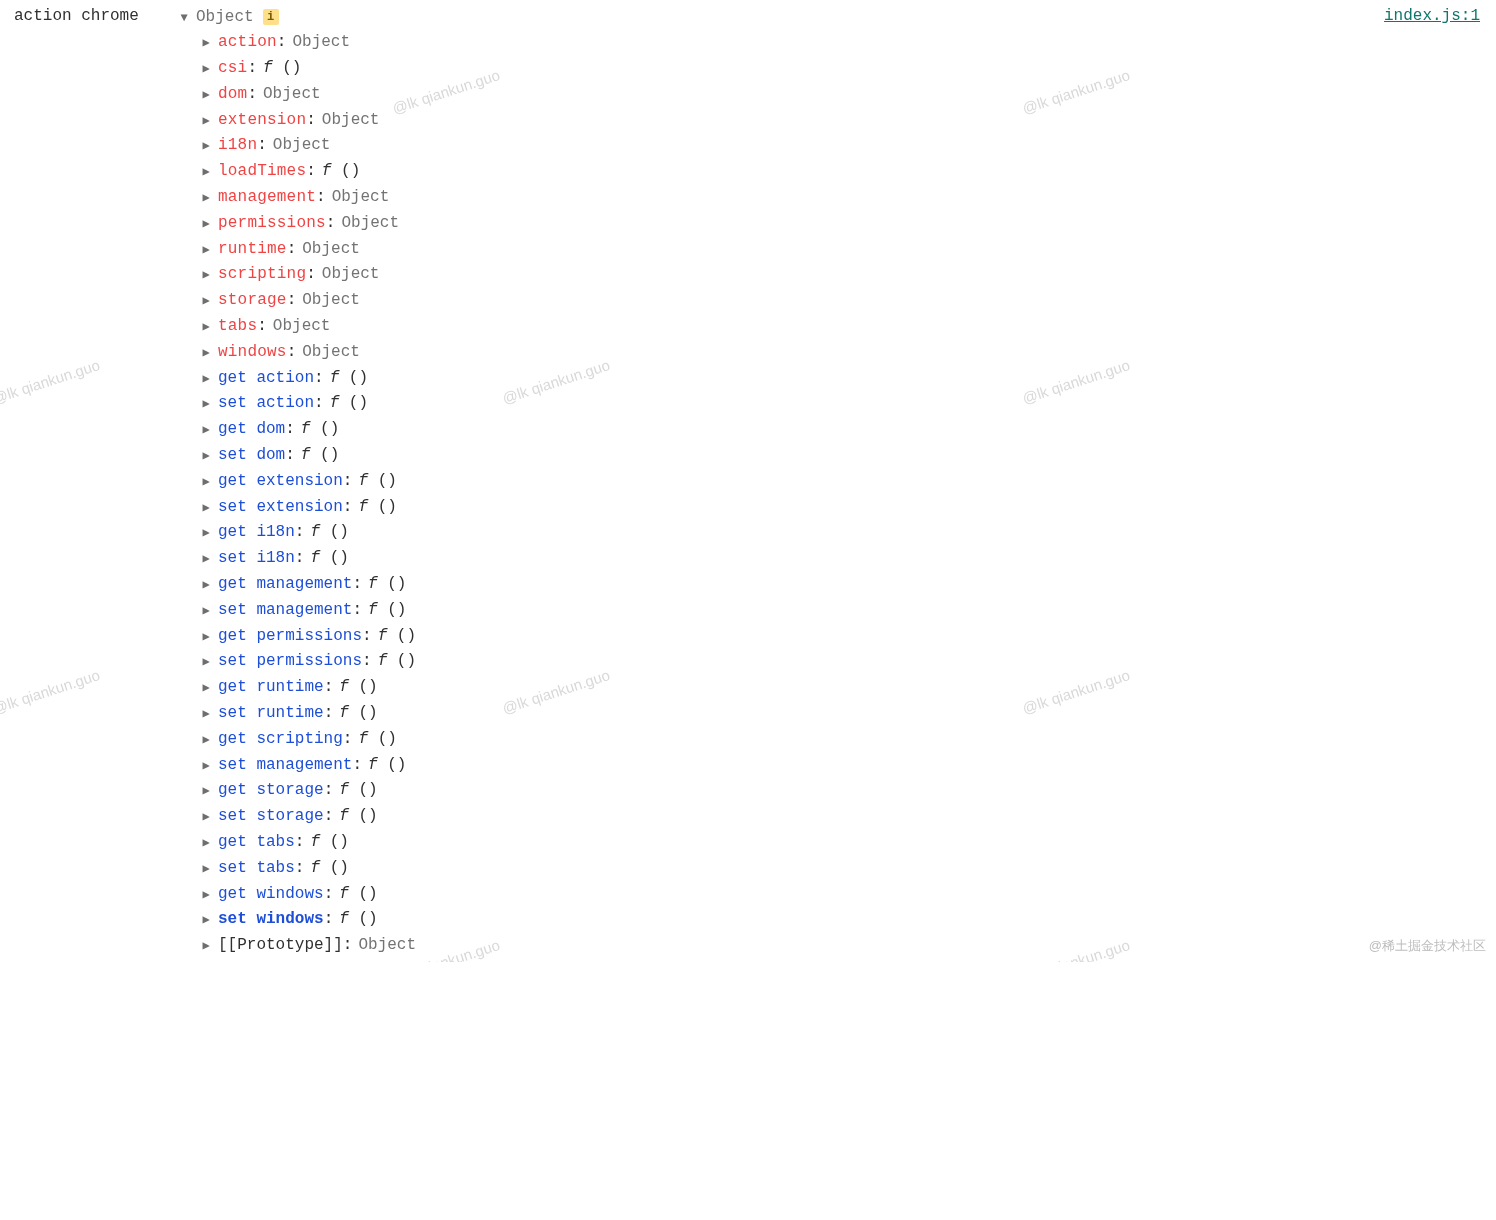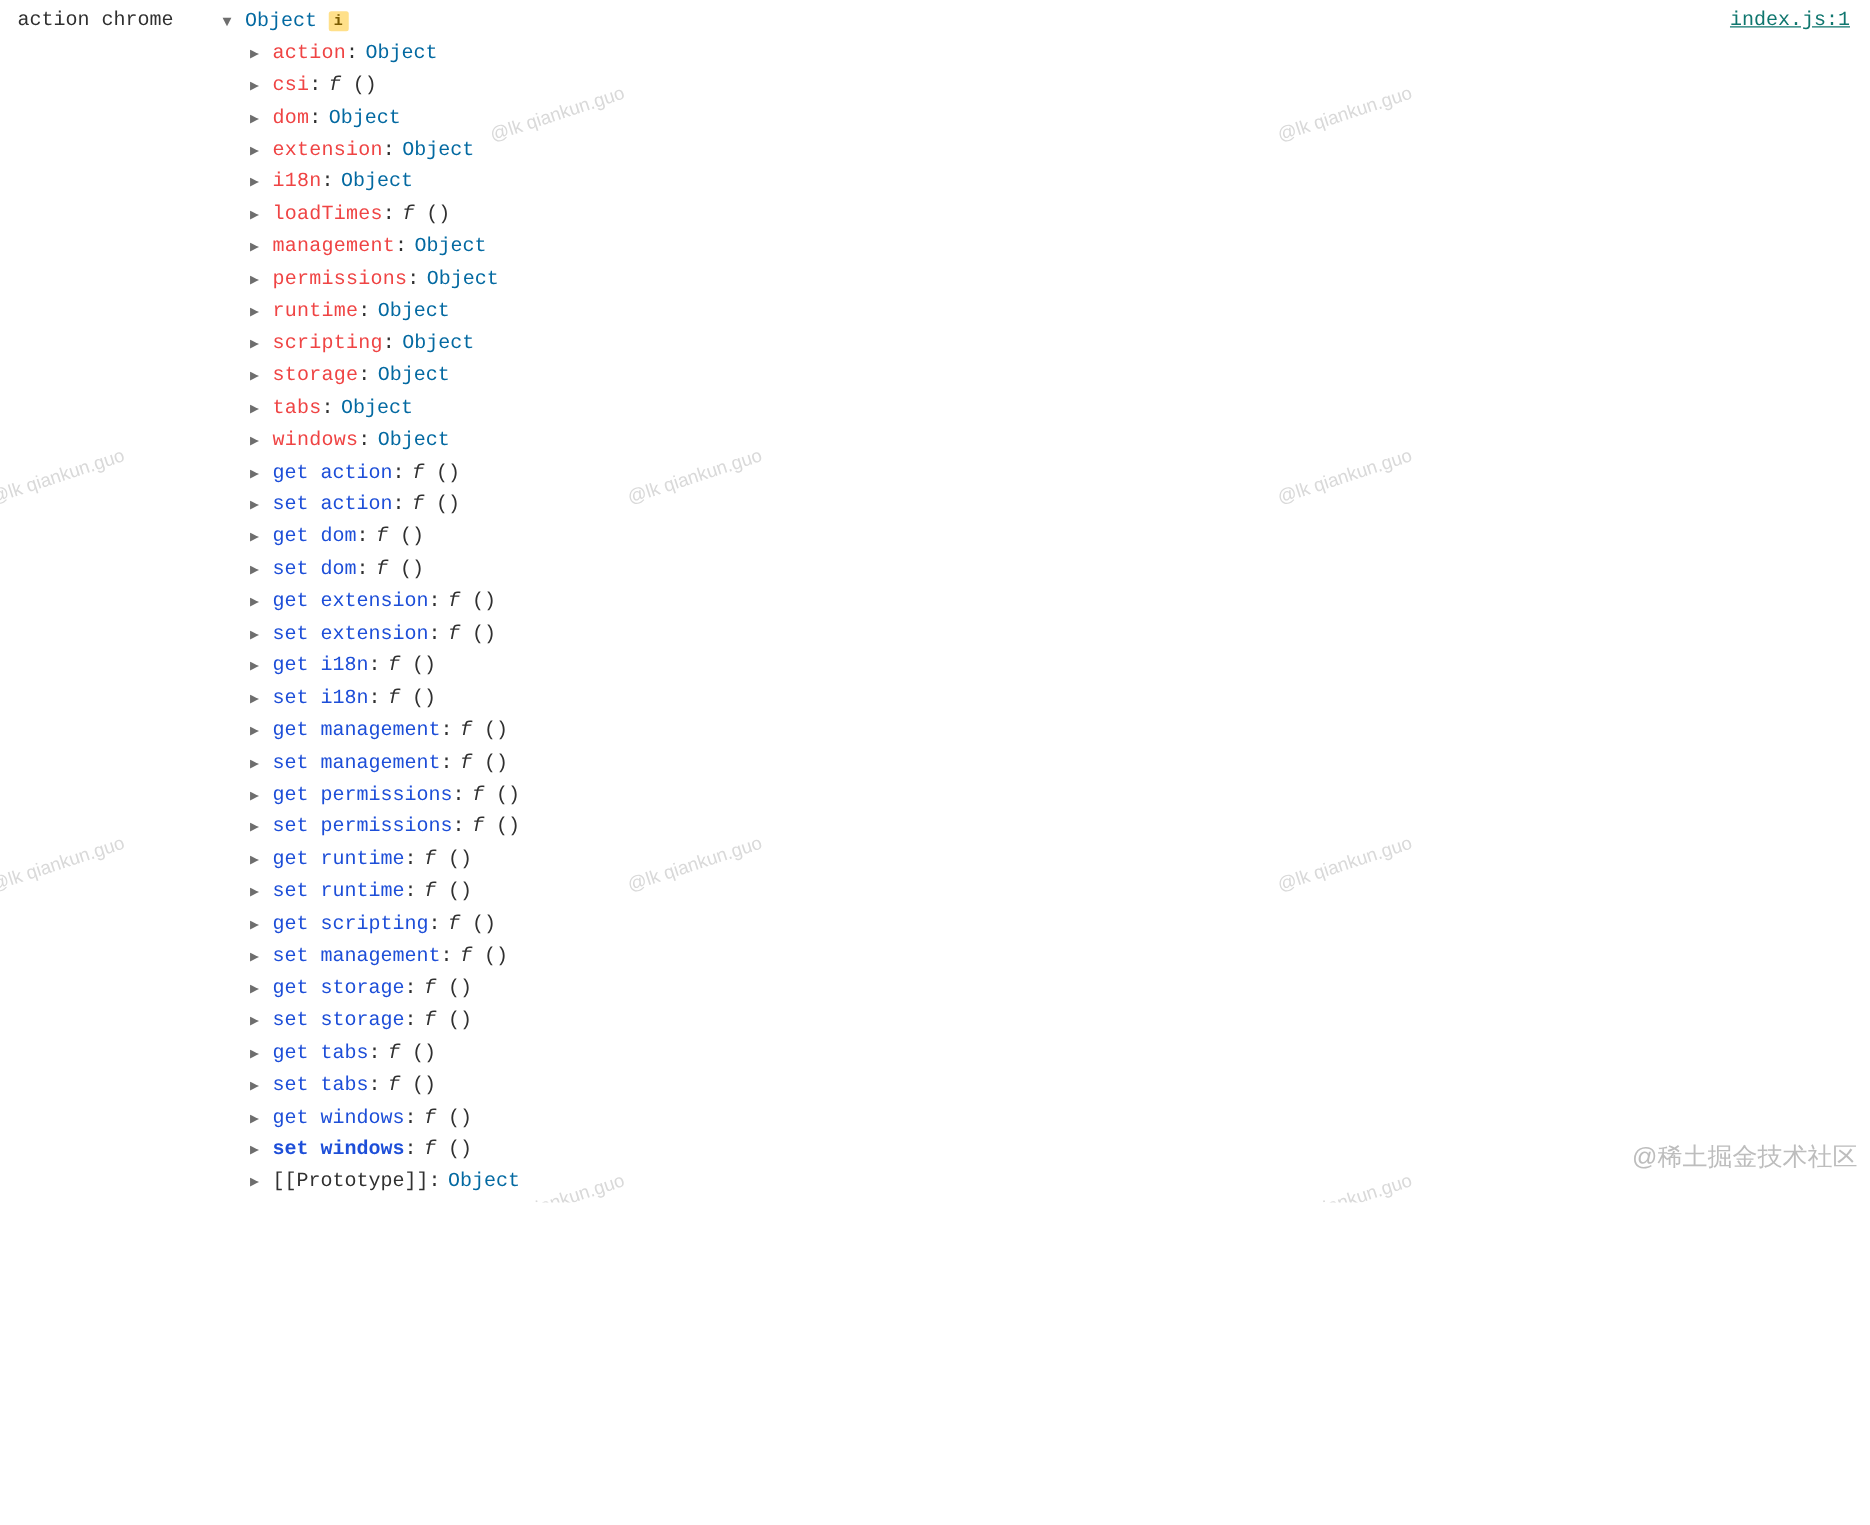--- a/index.html
+++ b/index.html
@@ -9,20 +9,21 @@
       background: #ffffff;
       color: #303030;
       padding: 4px 8px;
       width: 1496px;
       line-height: 1.55;
       position: relative;
     }
     .console-row {
       position: relative;
       padding-left: 170px;
+      text-align: center;
     }
     .prefix {
       position: absolute;
       left: 6px;
       top: 0;
       color: #303030;
     }
     .source-link {
       position: absolute;
       right: 8px;
@@ -53,21 +54,21 @@
     }
     .key-dim {
       font-weight: 400;
       color: #1d4ed8;
     }
     .key-proto {
       font-weight: 400;
       color: #303030;
     }
     .colon { color: #303030; }
-    .val-obj { color: #0369a1; }
+    .val-obj { color: #737373; }
     .val-func { font-style: italic; color: #303030; }
     .val-paren { font-style: normal; color: #303030; }
     .info-badge {
       display: inline-flex;
       align-items: center;
       justify-content: center;
       width: 16px;
       height: 16px;
       background: #ffe08a;
       color: #7a5b00;
@@ -84,24 +85,24 @@
       font-family: -apple-system, sans-serif;
       font-size: 15px;
       transform: rotate(-18deg);
       pointer-events: none;
       user-select: none;
       white-space: nowrap;
     }
     .wm-cn {
       position: absolute;
       right: 10px;
-      bottom: 20px;
+      bottom: 6px;
       color: #bdbdbd;
       font-family: -apple-system, sans-serif;
-      font-size: 20px;
+      font-size: 13px;
     }
   </style>
 </head>
 <body>
 
 <div class="console-row">
   <span class="prefix">action chrome</span>
   <span class="source-link">index.js:1</span>
 
   <div class="tree-root">

